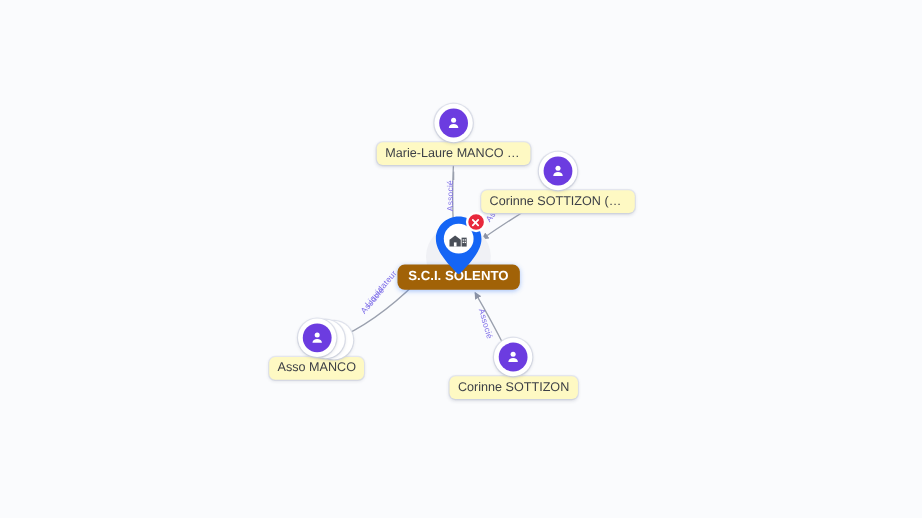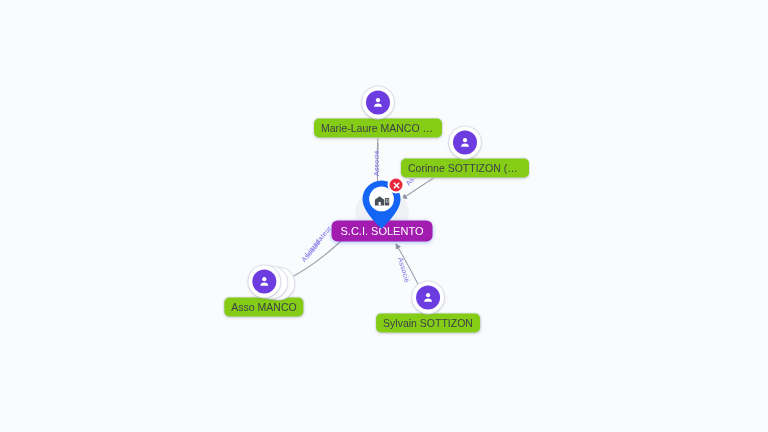--- a/index.html
+++ b/index.html
@@ -95,34 +95,34 @@
     border: 2px solid #ffffff;
     display: flex; align-items: center; justify-content: center;
   }
 
   
   .node-label {
     margin-top: 0;
     max-width: 128px;
     padding: 3px 7px;
     border-radius: 5px;
-    background: #84cc16;
+    background: #fef9c3;
     color: #3c3f46;
     font-size: 10.5px;
     line-height: 13px;
     white-space: nowrap;
     overflow: hidden;
     text-overflow: ellipsis;
     box-shadow: 0 1px 3px rgba(40,50,80,.16), 0 0 0 1px rgba(232,234,242,.9);
   }
   .node-label.primary {
-    background: #a21caf;
+    background: #a16207;
     color: #ffffff;
     font-size: 11px;
-    font-weight: 400;
+    font-weight: 700;
     border-radius: 6px;
     padding: 4px 9px;
     box-shadow: 0 1px 4px rgba(21,101,245,.38);
   }
 
   
   .edge-label {
     position: absolute;
     color: #7d6ce8;
     font-size: 7px;
@@ -217,21 +217,21 @@
     <div class="node-hit">
       <div class="avatar-wrap">
         <div class="avatar-ring"></div>
         <div class="avatar-dot">
           <svg width="14" height="14" viewBox="0 0 24 24" fill="#ffffff">
             <circle cx="12" cy="8" r="3.6"></circle>
             <path d="M5.2 19.2c0-3.5 3.1-5.6 6.8-5.6s6.8 2.1 6.8 5.6z"></path>
           </svg>
         </div>
       </div>
-      <div class="node-label">Sylvain SOTTIZON</div>
+      <div class="node-label">Corinne SOTTIZON</div>
     </div>
   </div>
 
   <div class="node" style="left:382px; top:214px;">
     <div class="pin-halo"></div>
     <div class="node-hit" style="margin-top:-4px;">
       <div class="pin-wrap">
         <svg class="pin-shape" width="44" height="52" viewBox="0 0 44 52">
           <path d="M22 2 C11.5 2 3 10.3 3 20.6 C3 32.4 16.6 44.6 20.6 49.2
                    C21.3 50 22.7 50 23.4 49.2 C27.4 44.6 41 32.4 41 20.6

